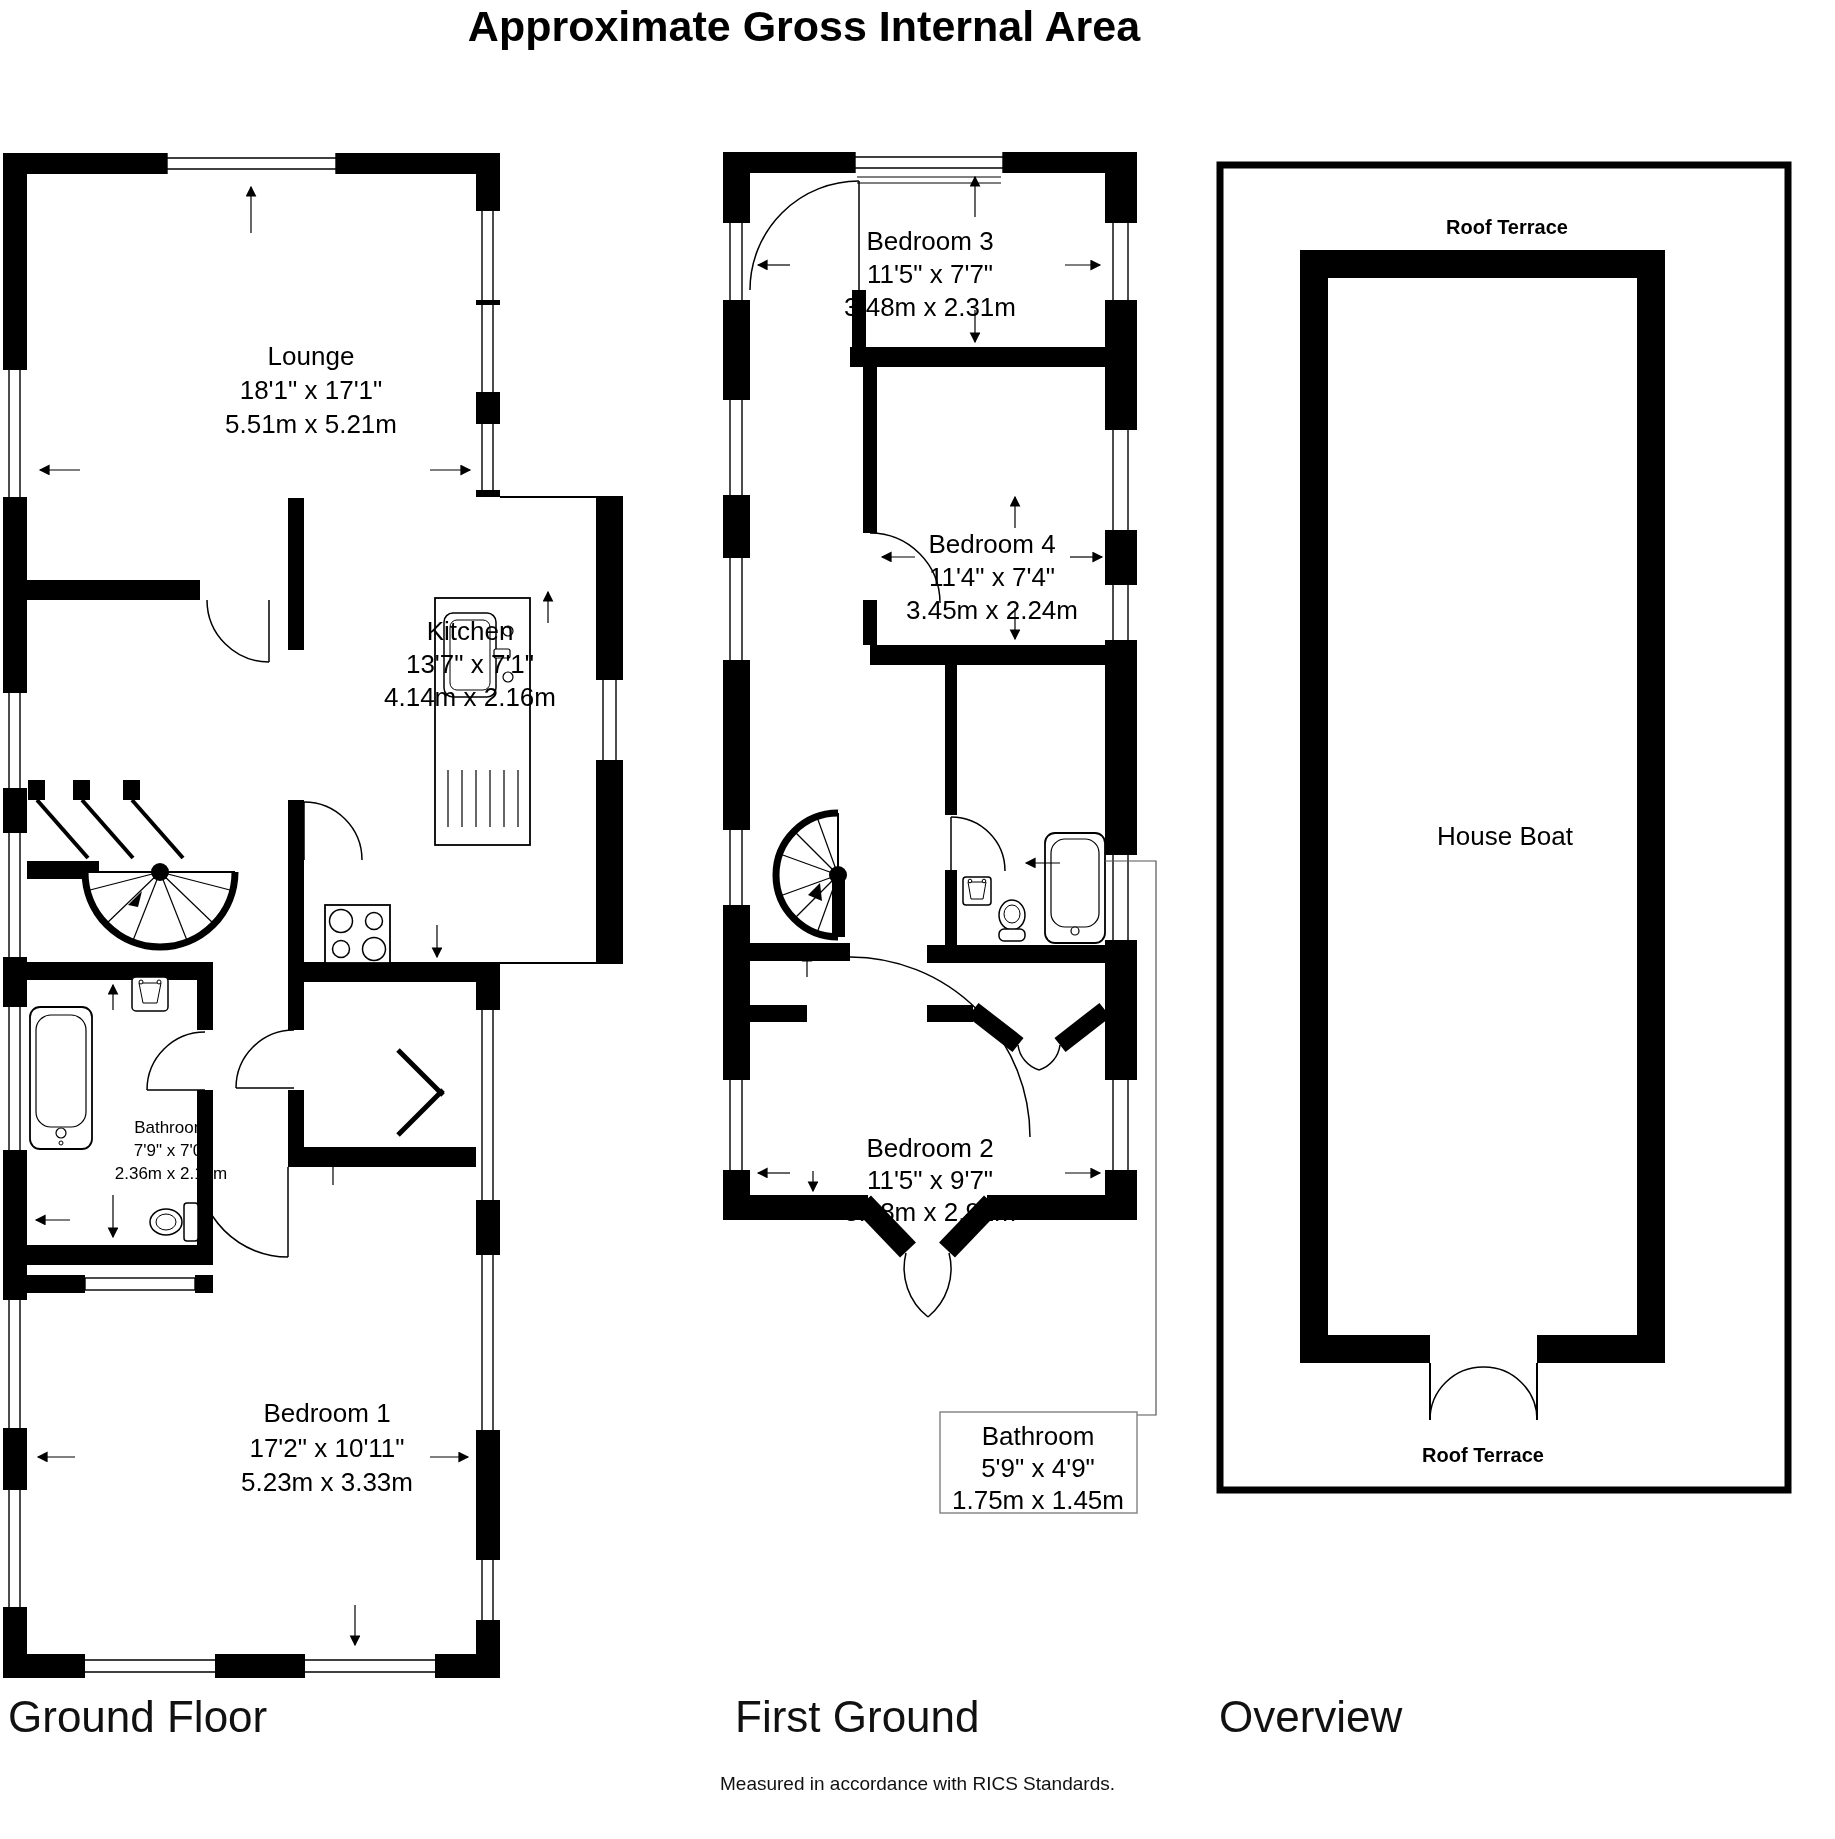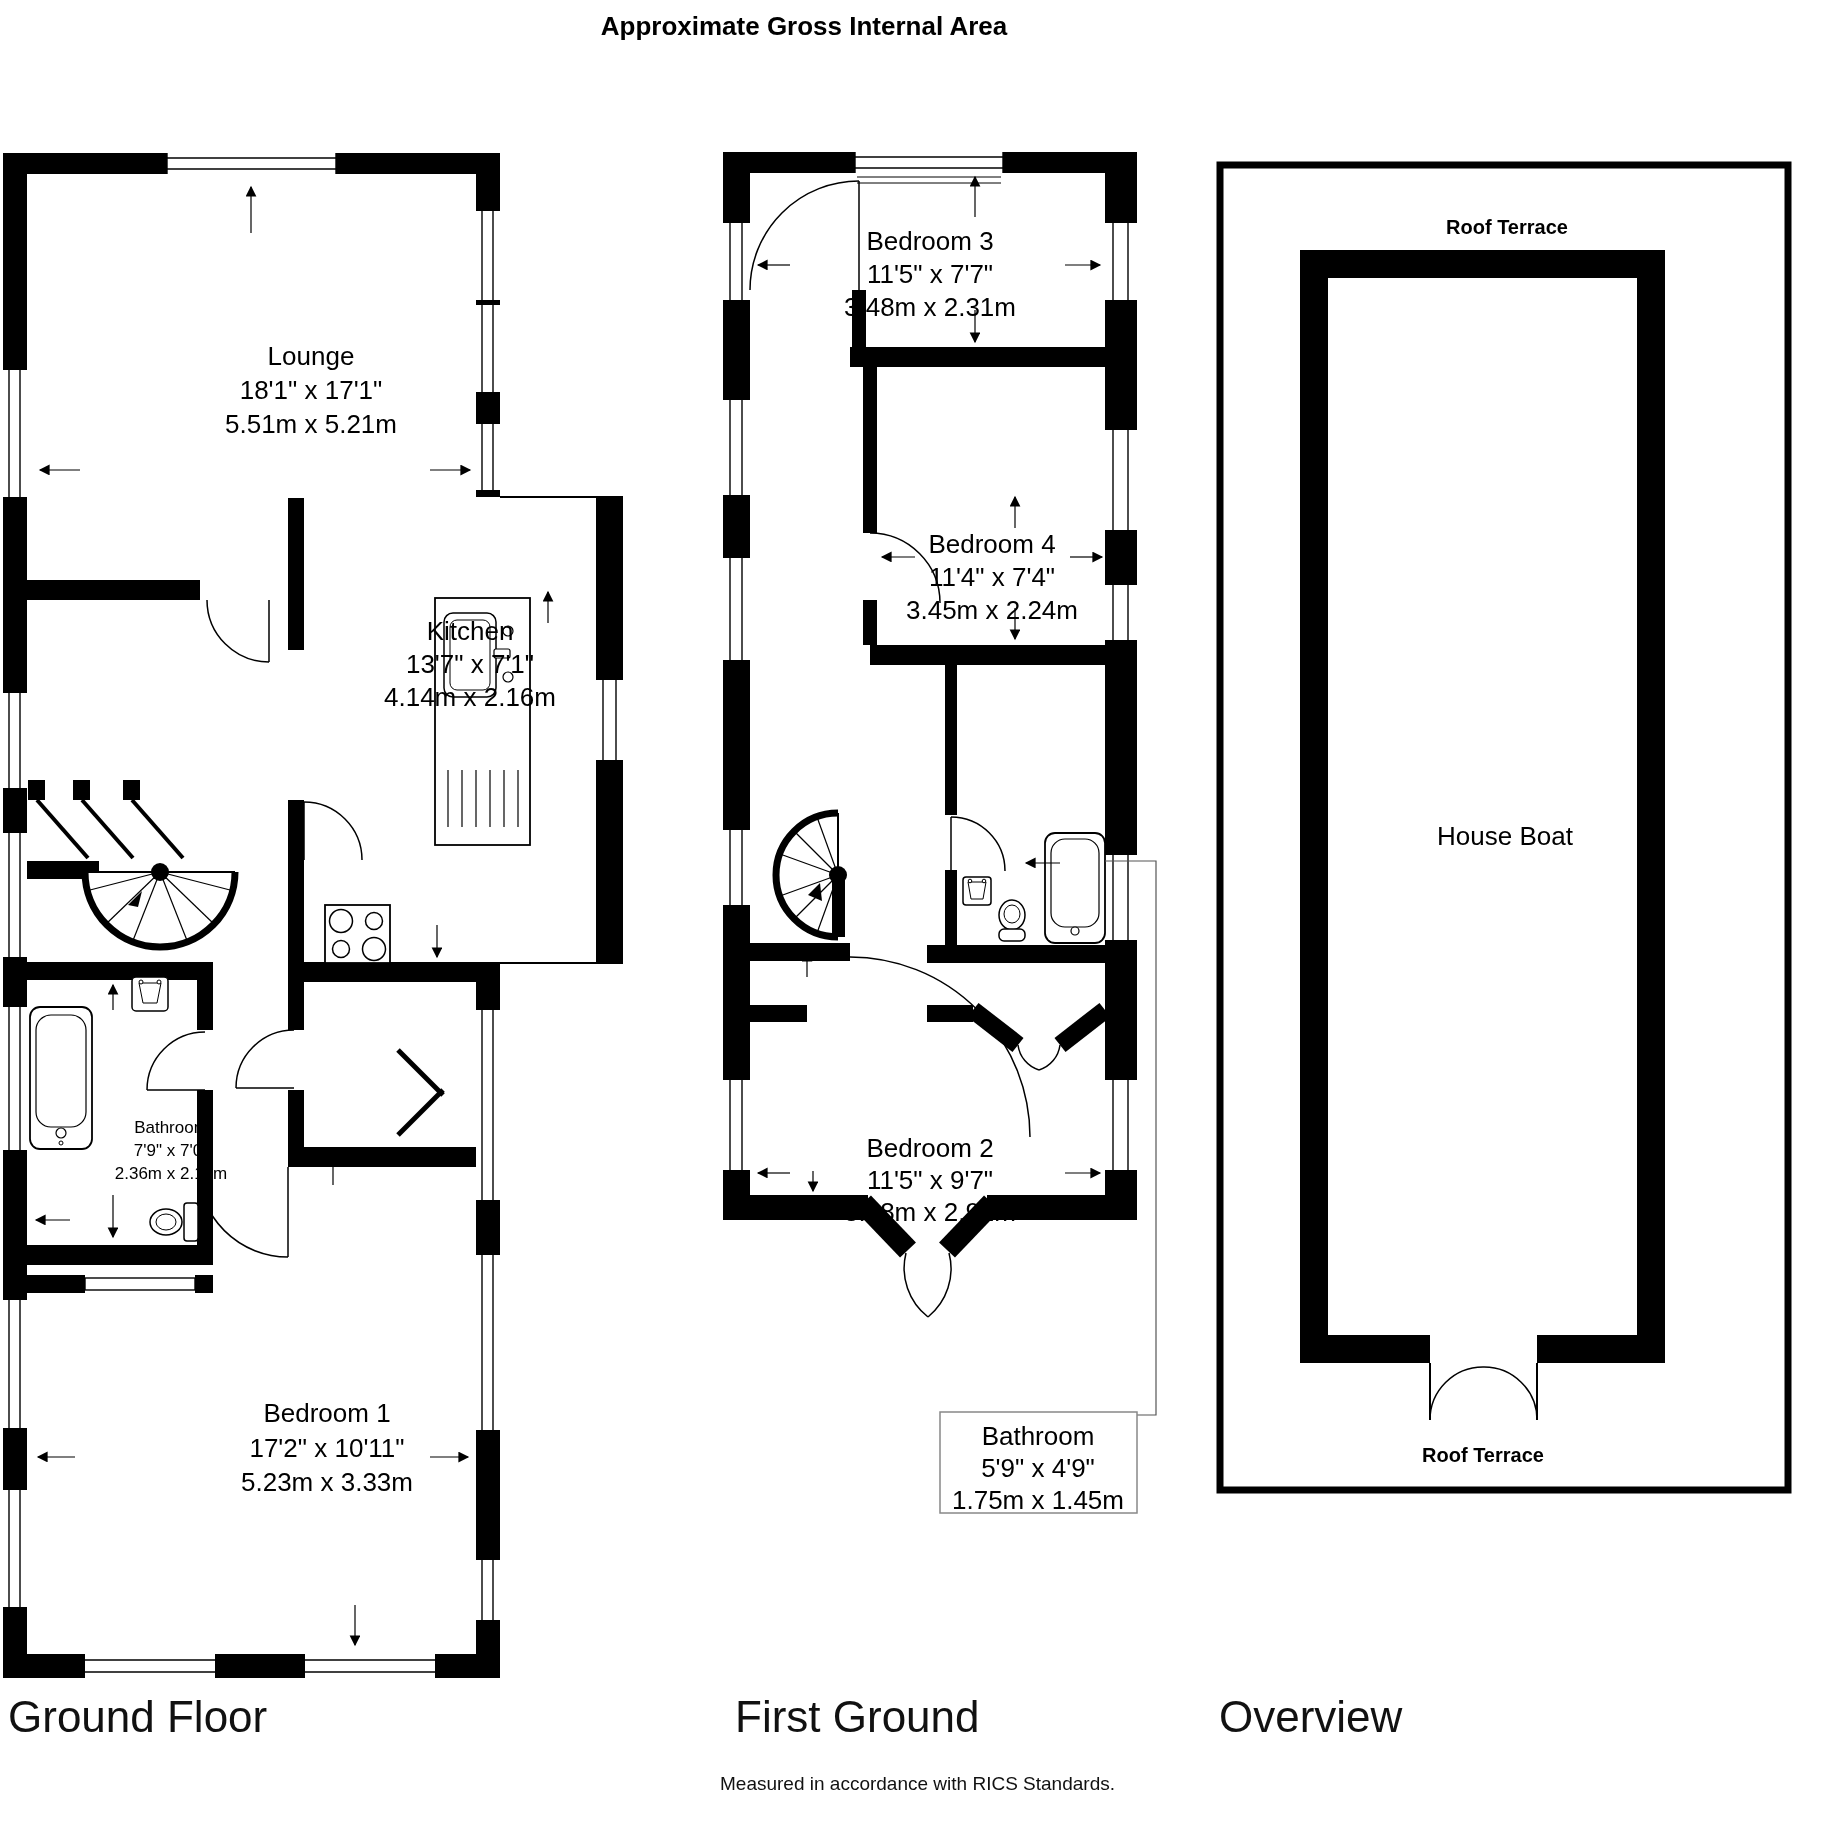--- a/index.html
+++ b/index.html
@@ -1,18 +1,18 @@
 <!DOCTYPE html>
 <html><head>
 <meta charset="utf-8">
 <style>
   html,body{margin:0;padding:0;background:#ffffff;}
   body{width:1835px;height:1839px;position:relative;font-family:"Liberation Sans",sans-serif;color:#000;}
   .abs{position:absolute;}
-  .title{left:154px;top:4px;width:1300px;text-align:center;font-weight:bold;font-size:26px;line-height:45px;}
+  .title{left:154px;top:4px;width:1300px;text-align:center;font-weight:bold;font-size:43px;line-height:45px;}
   .floor-label{top:1692px;font-size:44px;font-weight:400;color:#111;white-space:nowrap;text-align:center;}
   .disclaimer{left:0;top:1772px;width:1835px;text-align:center;font-size:19px;line-height:23px;color:#111;}
   svg text{font-family:"Liberation Sans",sans-serif;fill:#000;}
   .room-name,.room-dim{font-size:26px;}
   .room-small{font-size:17px;}
   .bold20{font-size:20px;font-weight:bold;}
   .hb{font-size:26px;}
 </style>
 </head>
 <body>

